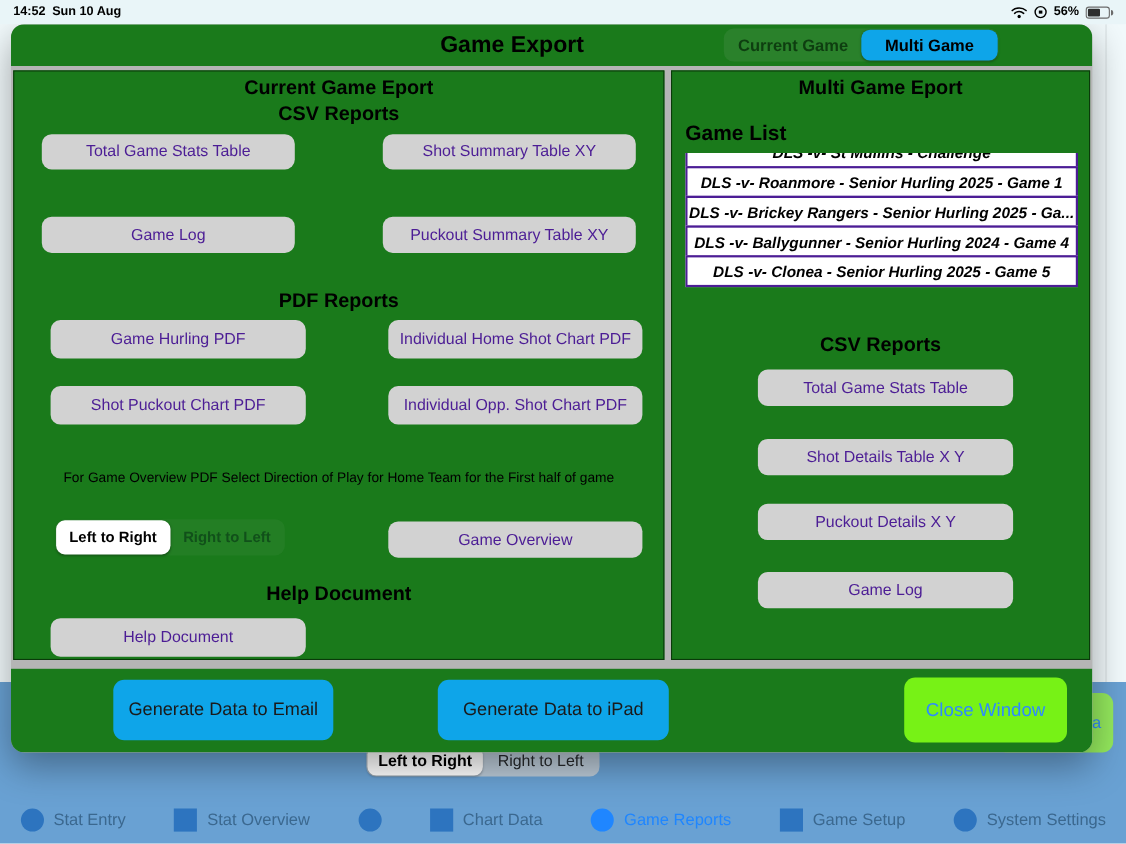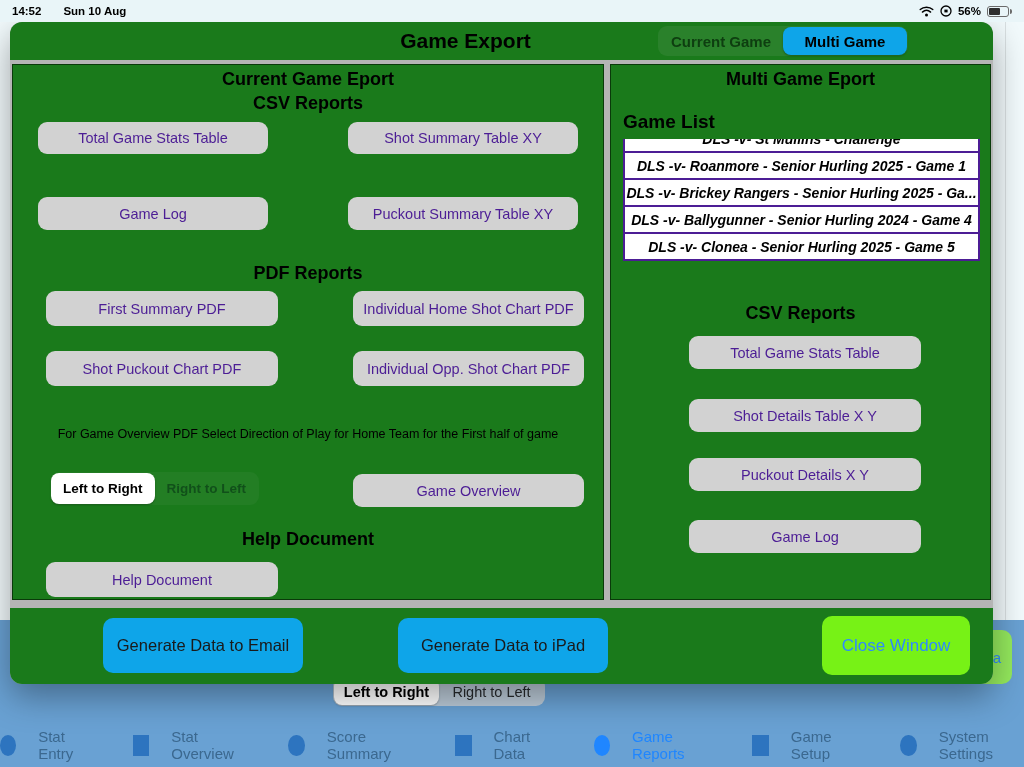--- a/index.html
+++ b/index.html
@@ -4,40 +4,40 @@
 <style>
   * { margin:0; padding:0; box-sizing:border-box; }
   html,body { width:1024px; height:767px; }
   body { font-family:"Liberation Sans", sans-serif; background:#f0f7fa; }
   #canvas { position:relative; width:1024px; height:767px; overflow:hidden; background:#f2fafc; }
 
   
   .status-bar { position:absolute; left:0; top:0; width:1024px; height:22px;
     background:#e9f5f8; display:flex; align-items:center; justify-content:space-between;
     font-size:11.5px; color:#000; padding:0 12px; z-index:5; }
-  .status-left { display:flex; gap:22px; font-weight:600; }
+  .status-left { display:flex; gap:6px; font-weight:600; }
   .status-right { display:flex; align-items:center; gap:6px; font-weight:600; }
   .batt { width:22px; height:11px; border:1px solid #6b6b6b; border-radius:3px; position:relative; }
   .batt::after { content:""; position:absolute; left:1px; top:1px; bottom:1px; width:55%; background:#2e2e2e; border-radius:1px; }
   .batt-nub { width:2px; height:5px; background:#6b6b6b; border-radius:0 2px 2px 0; margin-left:-5px; }
 
   
   .under-edge-line { position:absolute; left:1005px; top:22px; width:1px; height:600px; background:rgba(0,0,0,0.10); }
   .blue-area { position:absolute; left:0; top:620px; width:1024px; height:147px; background:#69a1d3; }
   .bg-peek-button { position:absolute; left:905px; top:630px; width:107px; height:54px;
     background:#94e95d; border-radius:10px; display:flex; align-items:center; justify-content:flex-end;
     padding-right:11px; color:#2e89ff; font-size:15px; z-index:1; }
   .under-seg { position:absolute; left:333px; top:677px; width:212px; height:29px;
     background:#bac9d6; border-radius:9px; display:flex; padding:1px; z-index:1; }
   .under-seg .seg { flex:1; display:flex; align-items:center; justify-content:center; font-size:14.5px; color:#26292c; }
   .under-seg .seg.sel { background:#ffffff; border-radius:8px; font-weight:700; color:#000; box-shadow:0 1px 2px rgba(0,0,0,0.25); }
 
   .tab-bar { position:absolute; left:0; top:728px; width:1024px; height:34px;
     display:flex; align-items:center; justify-content:center; gap:44px; z-index:1; }
-  .tab { display:flex; align-items:center; gap:22px; font-size:15px; color:#3b688f; }
+  .tab { display:flex; align-items:center; gap:9px; font-size:15px; color:#3b688f; }
   .tab .ticon { width:21px; height:21px; background:#2d74bf; }
   .tab .ticon.circle { border-radius:50%; }
   .tab.selected { color:#1f86ff; }
   .tab.selected .ticon { background:#1f86ff; }
 
   
   .modal { position:absolute; left:10px; top:22px; width:983px; height:662px;
     background:#b5b5b5; border-radius:12px; overflow:hidden; z-index:2;
     box-shadow:0 12px 34px rgba(0,0,0,0.35); }
   .modal-header { position:relative; width:100%; height:38px; background:#1a7a1b; }
@@ -101,21 +101,20 @@
     <div class="tab">
       <span class="ticon circle"></span>
       <span>Stat Entry</span>
     </div>
     <div class="tab">
       <span class="ticon"></span>
       <span>Stat Overview</span>
     </div>
     <div class="tab">
       <span class="ticon circle"></span>
-      <span>Score Summary</span>
     </div>
     <div class="tab">
       <span class="ticon"></span>
       <span>Chart Data</span>
     </div>
     <div class="tab selected">
       <span class="ticon circle"></span>
       <span>Game Reports</span>
     </div>
     <div class="tab">
@@ -165,21 +164,21 @@
         <div class="p-title" style="top:4px;">Current Game Eport</div>
         <div class="p-title" style="top:28px;">CSV Reports</div>
 
         <button class="gbtn" style="left:25px; top:57px; width:230px; height:32px;">Total Game Stats Table</button>
         <button class="gbtn" style="left:335px; top:57px; width:230px; height:32px;">Shot Summary Table XY</button>
         <button class="gbtn" style="left:25px; top:132px; width:230px; height:33px;">Game Log</button>
         <button class="gbtn" style="left:335px; top:132px; width:230px; height:33px;">Puckout Summary Table XY</button>
 
         <div class="p-title" style="top:198px;">PDF Reports</div>
 
-        <button class="gbtn" style="left:33px; top:226px; width:232px; height:35px;">First Summary PDF</button>
+        <button class="gbtn" style="left:33px; top:226px; width:232px; height:35px;">Game Hurling PDF</button>
         <button class="gbtn" style="left:340px; top:226px; width:231px; height:35px;">Individual Home Shot Chart PDF</button>
         <button class="gbtn" style="left:33px; top:286px; width:232px; height:35px;">Shot Puckout Chart PDF</button>
         <button class="gbtn" style="left:340px; top:286px; width:231px; height:35px;">Individual Opp. Shot Chart PDF</button>
 
         <div class="note" style="top:362px;">For Game Overview PDF Select Direction of Play for Home Team for the First half of game</div>
 
         <div class="dir-seg">
           <div class="seg sel">Left to Right</div>
           <div class="seg">Right to Left</div>
         </div>

